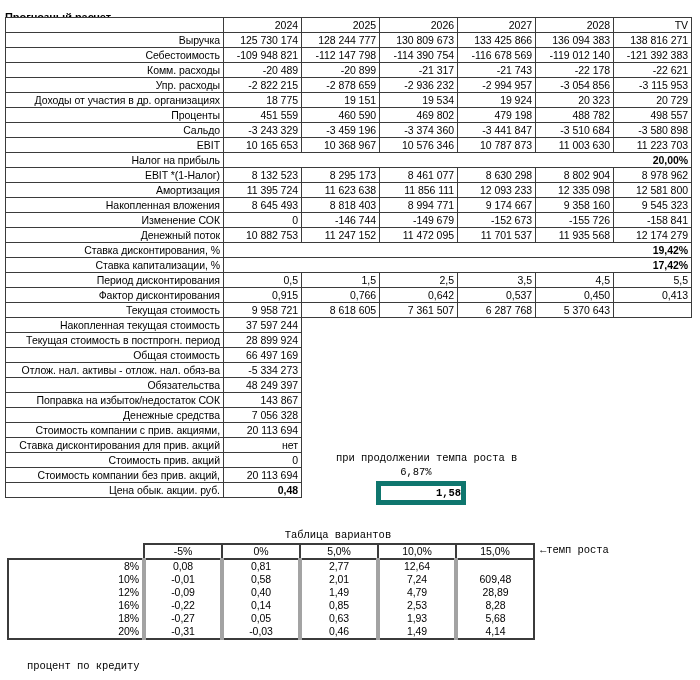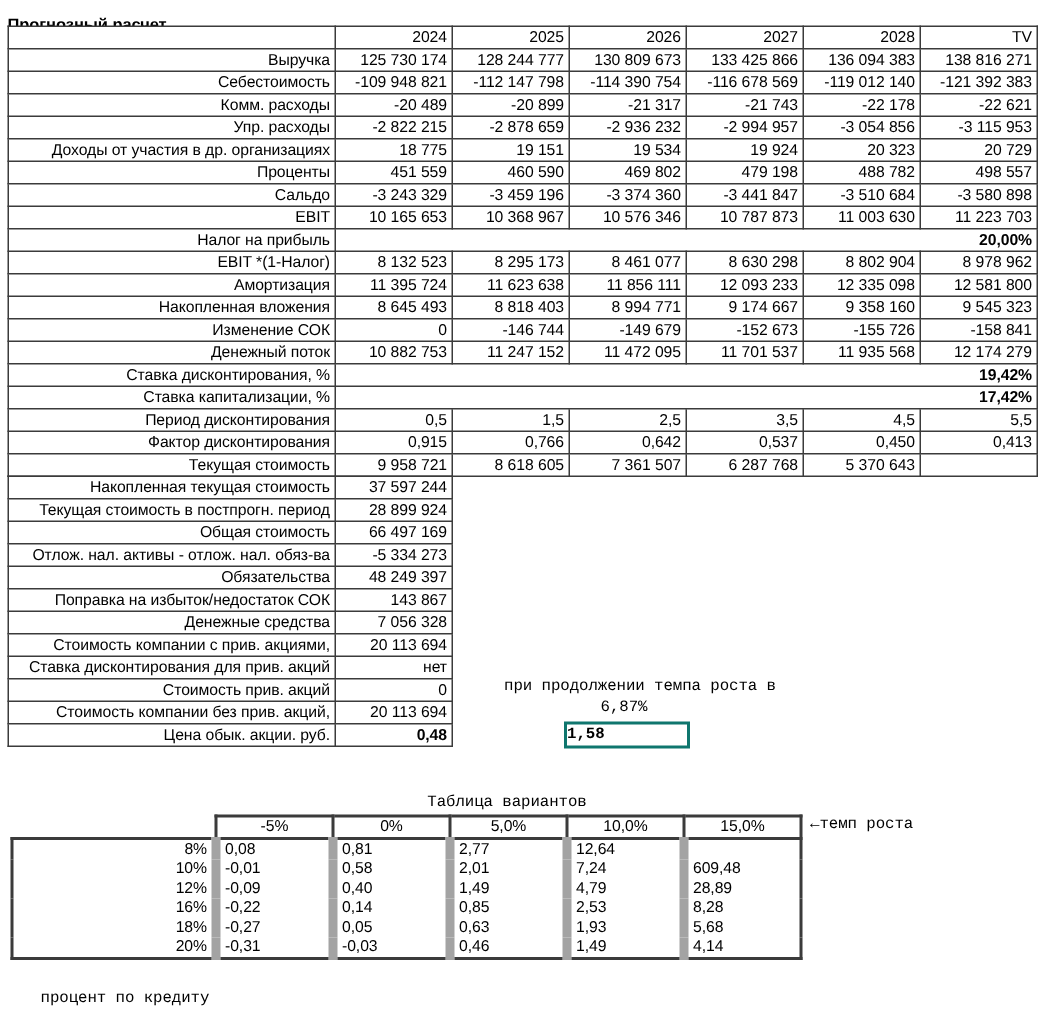--- a/index.html
+++ b/index.html
@@ -16,29 +16,29 @@
         overflow:hidden;white-space:nowrap;background:#fff;}
   .lbl{text-align:right;}
   .num{text-align:right;}
   .ctr{text-align:right;font-weight:bold;}
   .bold{font-weight:bold;}
   
   .abs{position:absolute;white-space:nowrap;font-family:Liberation Mono, monospace;}
   #growth-note{left:336px;top:452px;}
   #growth-rate{left:376px;top:466px;width:80px;text-align:center;}
   #growth-price{left:376px;top:481px;width:80px;height:14px;line-height:14px;
-        border:2px solid #0f766e;text-align:left;font-weight:bold;box-sizing:content-box;background:#fff;}
+        border:5px solid #0f766e;text-align:right;font-weight:bold;box-sizing:content-box;background:#fff;}
   
   #variants-title{left:143px;top:529px;width:390px;text-align:center;}
   #tableC{position:absolute;left:7px;top:543px;width:526px;}
   #tableC td{height:13px;line-height:13px;padding:0 3px;white-space:nowrap;overflow:hidden;background:#fff;}
   .vh{border:2px solid #3b3b3b;text-align:center;}
   .vcorner{border:none;}
   .vlbl{border-left:2px solid #3b3b3b;border-right:2px solid #3b3b3b;text-align:right;}
-  .vval{border-left:6px solid #a3a3a3;border-right:2px solid #3b3b3b;}
+  .vval{border-left:4px solid #a3a3a3;border-right:2px solid #3b3b3b;text-align:center;}
   .bt{border-top:2px solid #3b3b3b;}
   .bb{border-bottom:2px solid #3b3b3b;}
   #right-label{left:540px;top:544px;}
   #bottom-label{left:27px;top:660px;}
 </style>
 </head>
 <body>
 
 <div class="page">
 

